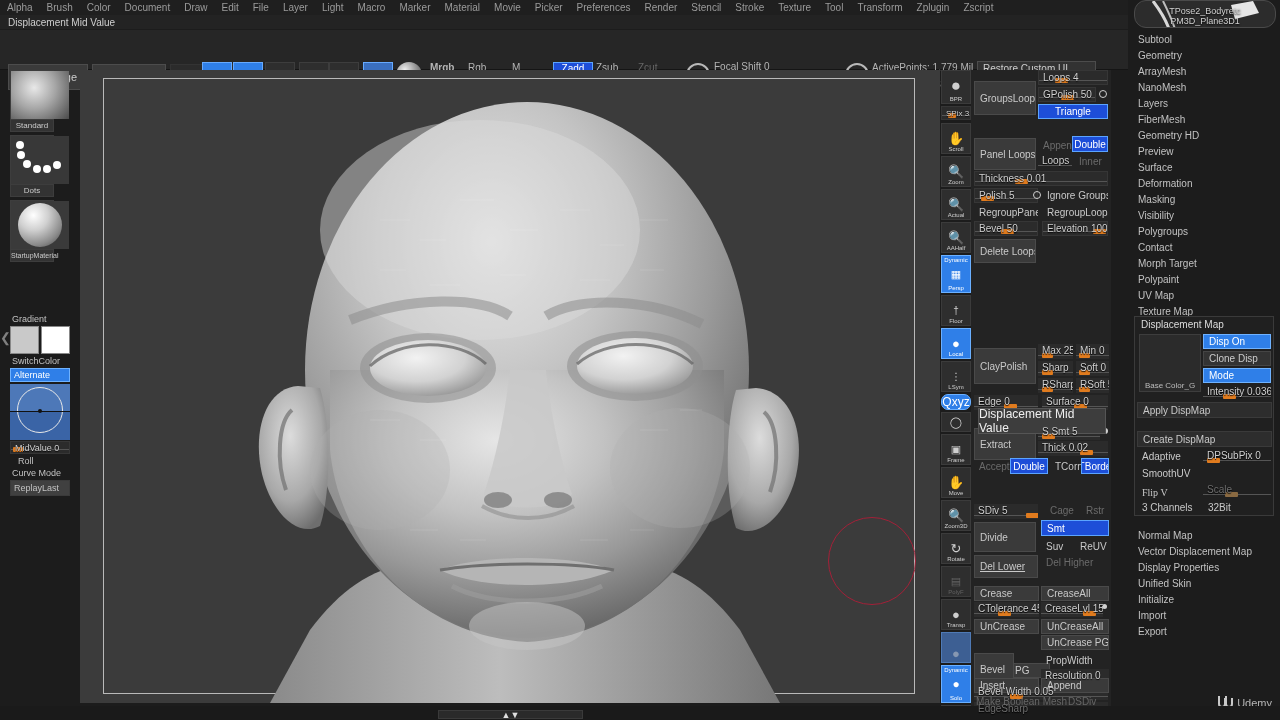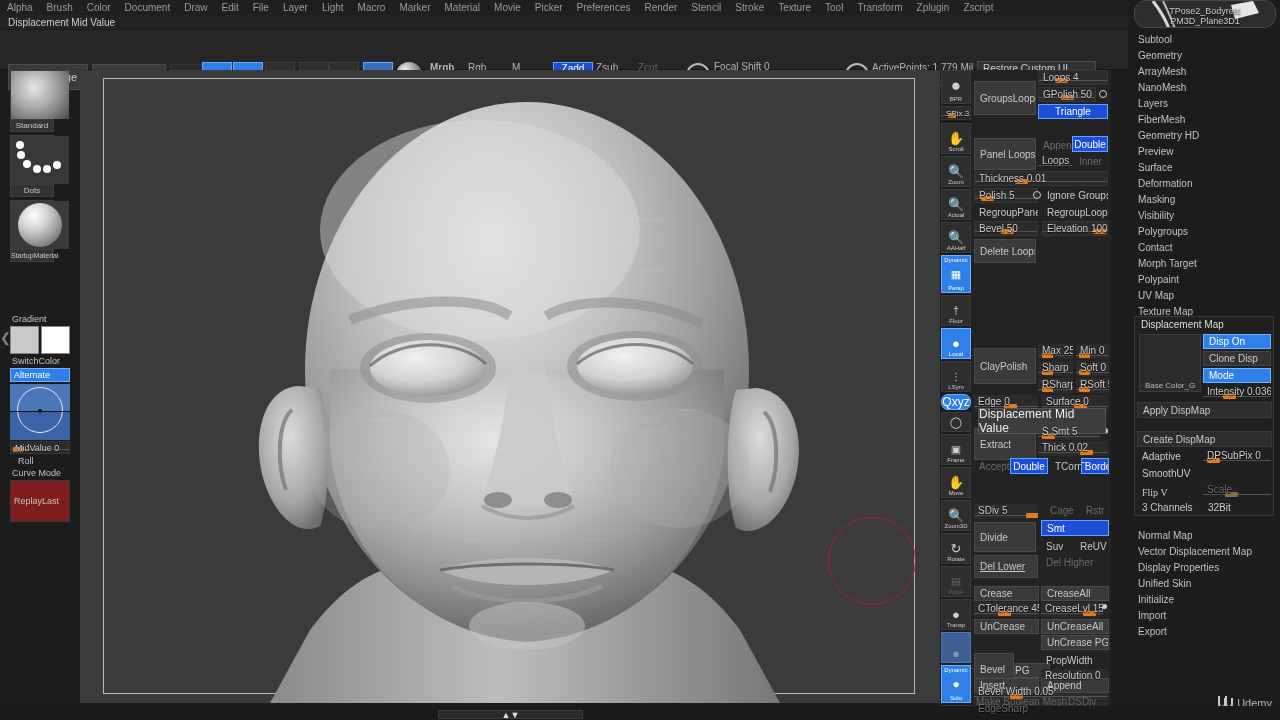--- a/index.html
+++ b/index.html
@@ -257,21 +257,21 @@
       <div style="position:absolute; left:0; top:27px; width:60px; height:1px; background:#111;"></div>
       <div style="position:absolute; left:28px; top:25px; width:4px; height:4px; border-radius:50%; background:#111;"></div>
     </div>
     <div class="sld" style="width:60px; height:13px; margin-top:1px;">
       <span class="lbl" style="font-size:9px;">MidValue 0</span>
       <span class="trk"></span>
         <span class="hnd" style="left:2px; width:10px;"></span>
     </div>
     <div style="font-size:9px; color:#c2c2c2; padding:2px 0 1px 8px;">Roll</div>
     <div style="font-size:9px; color:#c2c2c2; padding:1px 0 1px 2px;">Curve Mode</div>
-    <div style="font-size:9px; color:#c2c2c2; background:#7f1d1d; border:1px solid #3a3a3a; padding:15px 3px; margin-top:1px;">ReplayLast</div>
+    <div style="font-size:9px; color:#c2c2c2; background:#404040; border:1px solid #3a3a3a; padding:2px 3px; margin-top:1px;">ReplayLast</div>
   </div>
 
   <div id="leftarrow">❮</div>
 
   <div id="canvaswrap">
     <div id="canvas-border"></div>
 
     <svg width="860" height="633" viewBox="0 0 860 633" style="position:absolute; left:0; top:0;">
       <defs>
         <radialGradient id="skull" cx="42%" cy="26%" r="72%">

